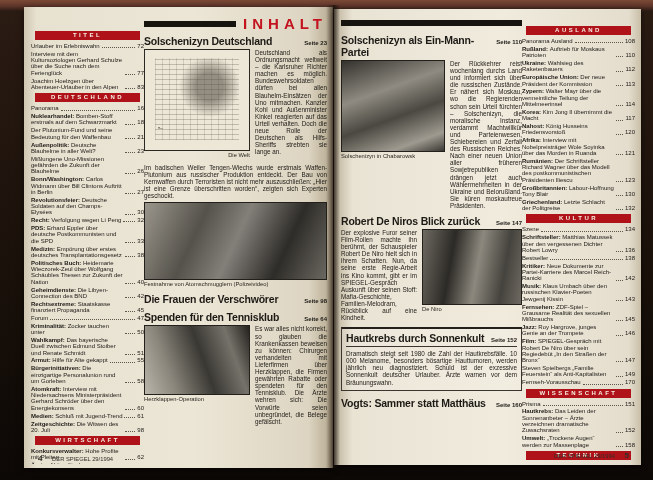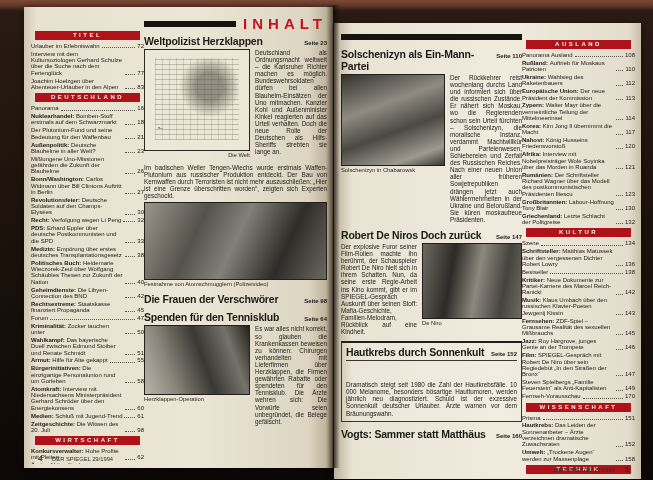--- a/index.html
+++ b/index.html
@@ -3,21 +3,21 @@
 <meta charset="utf-8">
 <style>
   html,body{margin:0;padding:0;}
   body{font-family:"Liberation Sans", sans-serif; background:#16100c;}
   #scene{position:relative;width:653px;height:480px;overflow:hidden;
     background:linear-gradient(180deg,#7c4a36 0px,#5e352a 6px,#2a1b13 11px,#181009 60%,#0c0806 100%);}
   .page{position:absolute;overflow:hidden;color:#1d1a16;}
   .page-left{left:24px;top:7px;width:309px;height:461px;
     background:linear-gradient(90deg,#cfc6b1 0,#e7e1d0 4%,#ece6d6 55%,#ddd5c2 92%,#b3a78d 100%);
     box-shadow:0 2px 6px rgba(0,0,0,.6);}
-  .page-right{left:334px;top:23px;width:307px;height:456px;
+  .page-right{left:334px;top:9px;width:307px;height:456px;
     background:linear-gradient(90deg,#bdb29a 0,#e9e3d4 6%,#f0ebdd 55%,#e4ddcd 96%,#c9bfa8 100%);
     box-shadow:0 2px 6px rgba(0,0,0,.6);}
   .inner{display:flex;padding:4px 6px 4px 7px;height:100%;box-sizing:border-box;justify-content:space-between;}
   .toc-col{width:113px;flex:none;padding-top:17px;overflow:hidden;}
   .feat-col{flex:1;overflow:hidden;padding-top:2px;}
   
   .toc-bar{background:#b01219;color:#f6efe2;font-size:6px;font-weight:bold;letter-spacing:2.5px;
     text-align:center;height:9px;line-height:9.5px;margin:3px 4px 3px 4px;}
   .toc-entry{display:flex;align-items:flex-end;font-size:6px;line-height:6.3px;margin:0 0 1.6px 0;}
   .toc-entry .txt{max-width:92px;}
@@ -50,21 +50,21 @@
   .ph-c{background:linear-gradient(160deg,#34322d 0%,#8f8b82 35%,#4a4841 60%,#9e9a90 85%,#3a3833 100%);}
   .ph-d{background:linear-gradient(100deg,#6e6a62 0%,#2c2a26 30%,#8c887e 55%,#45433d 80%,#6e6a62 100%);}
   .cartoon{background:#ece7d7;border:1px solid #2b2823;box-sizing:border-box;position:relative;}
   .cartoon:before{content:"";position:absolute;inset:8px 10px 10px 10px;
     background:
       linear-gradient(25deg, rgba(70,60,45,.55) 0 2px, transparent 2px 100%) no-repeat 8% 80%/55% 30%,
       repeating-linear-gradient(0deg, rgba(80,70,55,.28) 0 1px, transparent 1px 5px),
       repeating-linear-gradient(90deg, rgba(80,70,55,.18) 0 1px, transparent 1px 7px),
       radial-gradient(circle at 65% 35%, rgba(60,55,45,.5) 0 18%, transparent 40%);}
   .boxed{border:1px solid #3a362f;border-top:2px solid #23201b;padding:3px 4px 4px 4px;background:rgba(255,255,255,.12);}
-  .boxed .f-head{border-bottom:1px solid #3a362f;padding-bottom:2px;margin-bottom:20px;}
+  .boxed .f-head{border-bottom:1px solid #3a362f;padding-bottom:2px;margin-bottom:3px;}
   .gutter{position:absolute;left:326px;top:5px;width:14px;height:463px;
     background:linear-gradient(90deg,rgba(0,0,0,0) 0,rgba(40,28,18,.55) 45%,rgba(20,12,8,.75) 55%,rgba(0,0,0,0) 100%);}
 </style>
 </head>
 <body>
 
 <div id="scene">
 
   <div class="page page-left">
     <div class="inner">
@@ -203,21 +203,21 @@
         </div>
       <div class="feat-col">
 
         <div class="inhalt-row">
           <div class="inhalt-bar"></div>
           <span class="inhalt-title">INHALT</span>
         </div>
 
         <div class="feature">
           <div class="f-head">
-            <span class="f-title">Weltpolizist Herzklappen</span>
+            <span class="f-title">Solschenizyn Deutschland</span>
             <span class="f-page">Seite 23</span>
           </div>
           <div class="f-row">
             <div class="img-stack">
               <div class="cartoon" style="width:106px;height:102px;"></div>
               <div class="f-caption" style="text-align:right;">Die Welt</div>
             </div>
             <p class="f-text">Deutschland als Ordnungsmacht weltweit – die Karlsruher Richter machen es möglich. Bundeswehrsoldaten dürfen bei allen Blauhelm-Einsätzen der Uno mitmachen. Kanzler Kohl und Außenminister Kinkel reagierten auf das Urteil verhalten. Doch die neue Rolle der Deutschen als Hilfs-Sheriffs strebten sie lange an.</p>
           </div>
         </div>
@@ -272,21 +272,21 @@
             <div class="img-stack">
               <div class="photo ph-c" style="width:104px;height:92px;"></div>
               <div class="f-caption">Solschenizyn in Chabarowsk</div>
             </div>
             <p class="f-text">Der Rückkehrer reist wochenlang durchs Land und informiert sich über die russischen Zustände. Er nähert sich Moskau, wo die Regierenden schon sein Urteil fürchten – Solschenizyn, die moralische Instanz, verdammt Machtwillkür und Parteienwesen, Schiebereien und Zerfall des Russischen Reiches. Nach einer neuen Union aller früheren Sowjetrepubliken drängen jetzt auch Wählermehrheiten in der Ukraine und Belorußland. Sie küren moskautreue Präsidenten.</p>
           </div>
         </div>
 
         <div class="feature">
           <div class="f-head">
-            <span class="f-title">Robert De Niros Doch zurück</span>
+            <span class="f-title">Robert De Niros Blick zurück</span>
             <span class="f-page">Seite 147</span>
           </div>
           <div class="f-row">
             <p class="f-text">Der explosive Furor seiner Film-Rollen machte ihn berühmt, der Schauspieler Robert De Niro hielt sich in ihrem Schatten. Nun, da seine erste Regie-Arbeit ins Kino kommt, gibt er im SPIEGEL-Gespräch Auskunft über seinen Stoff: Mafia-Geschichte, Familien-Melodram, Rückblick auf eine Kindheit.</p>
             <div class="img-stack">
               <div class="photo ph-d" style="width:100px;height:76px;"></div>
               <div class="f-caption">De Niro</div>
             </div>
           </div>
         </div>

